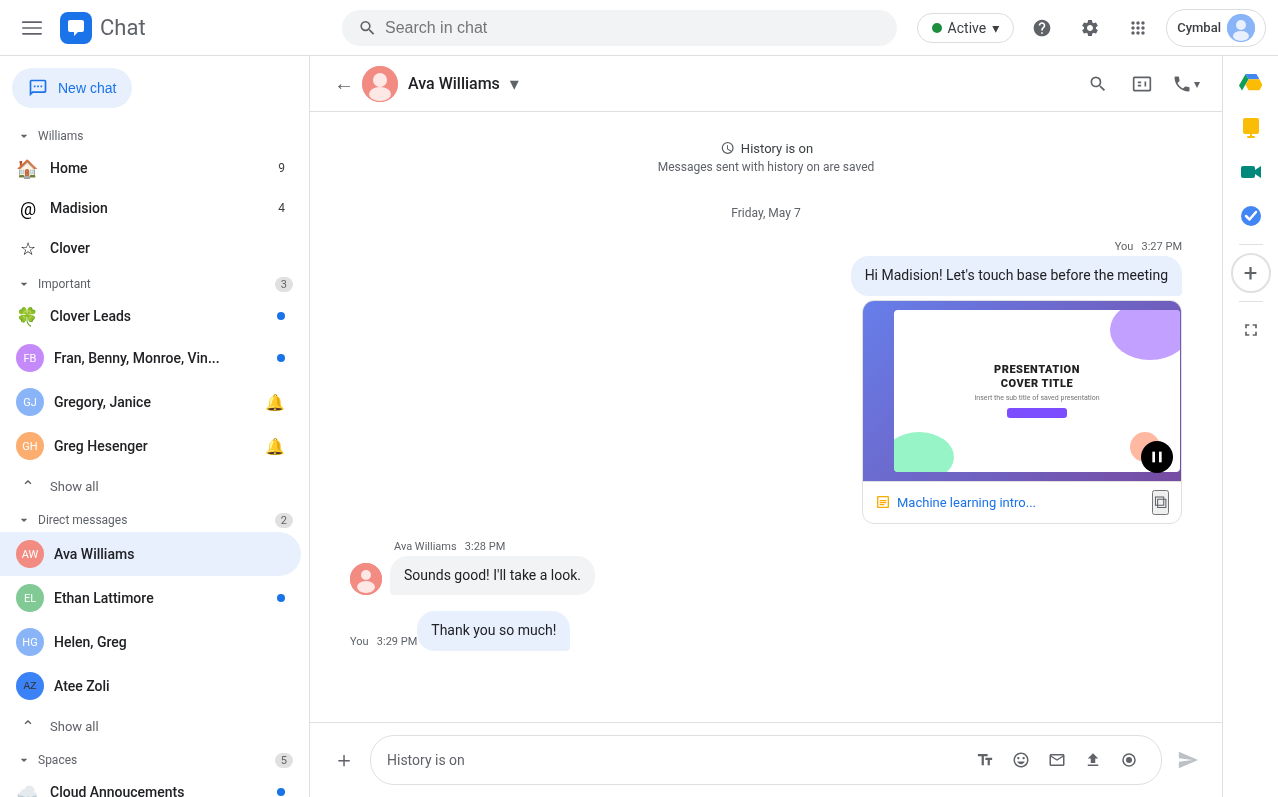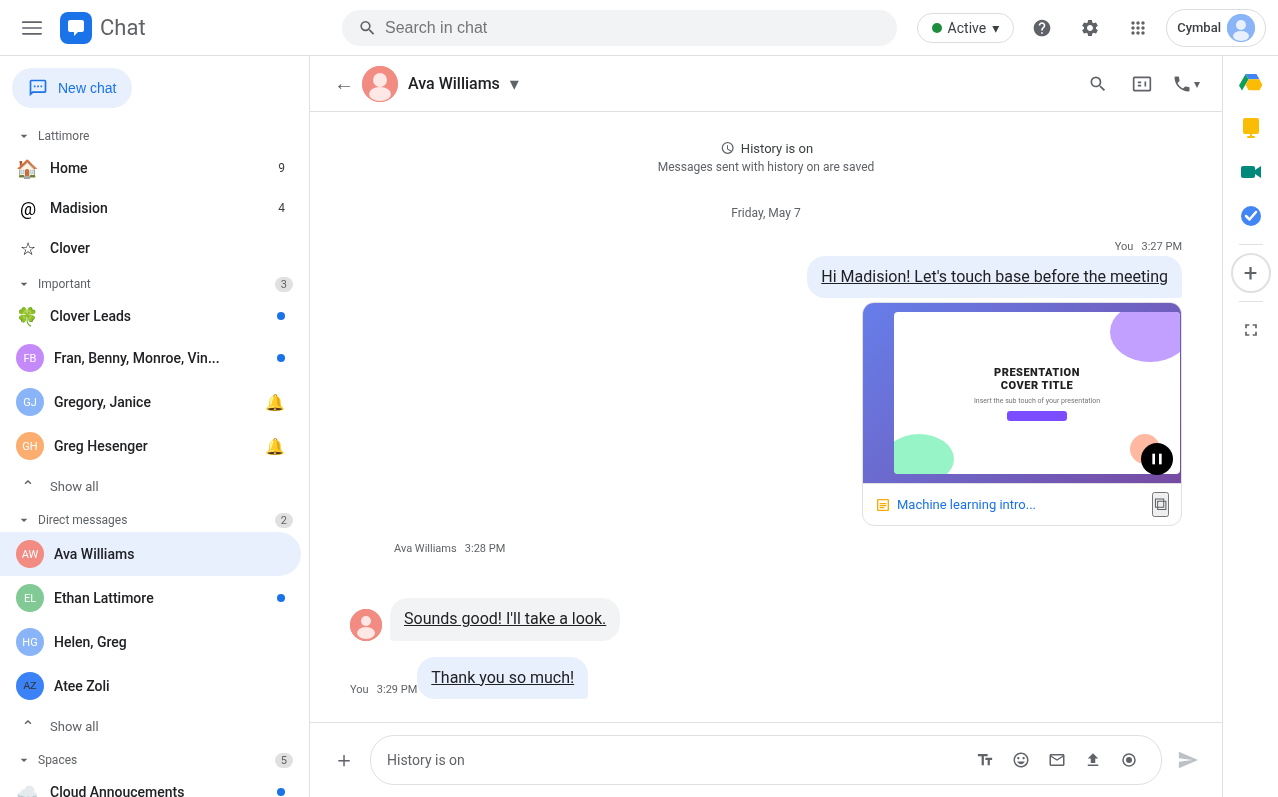--- a/index.html
+++ b/index.html
@@ -100,24 +100,24 @@
 
     .message-row { display: flex; align-items: flex-end; gap: 8px; margin: 4px 0; }
     .message-row.received { justify-content: flex-start; }
 
     .msg-avatar { width: 32px; height: 32px; border-radius: 50%; flex-shrink: 0; background: #f28b82; display: flex; align-items: center; justify-content: center; }
     .msg-content { max-width: 60%; display: flex; flex-direction: column; }
     .msg-meta { font-size: 11px; color: #5f6368; margin-bottom: 3px; }
     .msg-meta.sent { text-align: right; }
     .msg-meta.received { text-align: left; padding-left: 4px; }
     .msg-bubble {
-      padding: 10px 14px; border-radius: 18px; font-size: 16px; color: #202124; line-height: 1.4; text-decoration: underline;
+      padding: 10px 14px; border-radius: 18px; font-size: 14px; color: #202124; line-height: 1.4;
     }
     .msg-bubble.sent { background: #e8f0fe; border-bottom-right-radius: 4px; }
-    .msg-bubble.received { background: #f1f3f4; border-bottom-left-radius: 4px; margin-top: 40px; }
+    .msg-bubble.received { background: #f1f3f4; border-bottom-left-radius: 4px; }
 
     .attachment-card {
       background: #fff; border: 1px solid #e0e0e0; border-radius: 12px;
       overflow: hidden; width: 320px; margin-top: 4px;
     }
     .attachment-preview {
       width: 100%; height: 180px; background: linear-gradient(135deg, #667eea 0%, #764ba2 100%);
       position: relative; overflow: hidden; display: flex; align-items: center; justify-content: center;
     }
     .presentation-mock {
@@ -257,21 +257,21 @@
           <path d="M7 9h2v2H7zm4 0h2v2h-2zm4 0h2v2h-2z"></path>
         </svg>
       <span>New chat</span>
     </button>
 
     <div class="section-header">
       <div class="section-header-left">
         <svg width="16" height="16" viewBox="0 0 24 24" fill="#5f6368">
             <path d="M7 10l5 5 5-5z"></path>
           </svg>
-        <span>Lattimore</span>
+        <span>Williams</span>
       </div>
     </div>
     <div class="sidebar-item">
       <div class="sidebar-item-icon">🏠</div>
       <span class="sidebar-item-label">Home</span>
       <span class="sidebar-item-badge">9</span>
     </div>
     <div class="sidebar-item">
       <div class="sidebar-item-icon">@</div>
       <span class="sidebar-item-label">Madision</span>
@@ -420,21 +420,21 @@
         </div>
         <div class="msg-bubble sent">Hi Madision! Let's touch base before the meeting</div>
 
         <div class="attachment-card">
           <div class="attachment-preview">
             <div class="presentation-mock">
               <div class="pres-blob1"></div>
               <div class="pres-blob2"></div>
               <div class="pres-blob3"></div>
               <div style="font-size:11px;font-weight:900;text-align:center;color:#212121;z-index:1;line-height:1.2;letter-spacing:0.5px;">PRESENTATION<br>COVER TITLE</div>
-              <div style="font-size:7px;color:#757575;text-align:center;z-index:1;margin-top:4px;">Insert the sub touch of your presentation</div>
+              <div style="font-size:7px;color:#757575;text-align:center;z-index:1;margin-top:4px;">Insert the sub title of saved presentation</div>
               <div style="width:60px;height:10px;background:#7c4dff;border-radius:3px;margin-top:6px;z-index:1;"></div>
             </div>
             <div class="playback-overlay">
               <svg width="16" height="16" viewBox="0 0 24 24" fill="white">
                   <rect x="5" y="4" width="4" height="16"></rect>
                   <rect x="15" y="4" width="4" height="16"></rect>
                 </svg>
             </div>
           </div>
           <div class="attachment-footer">

